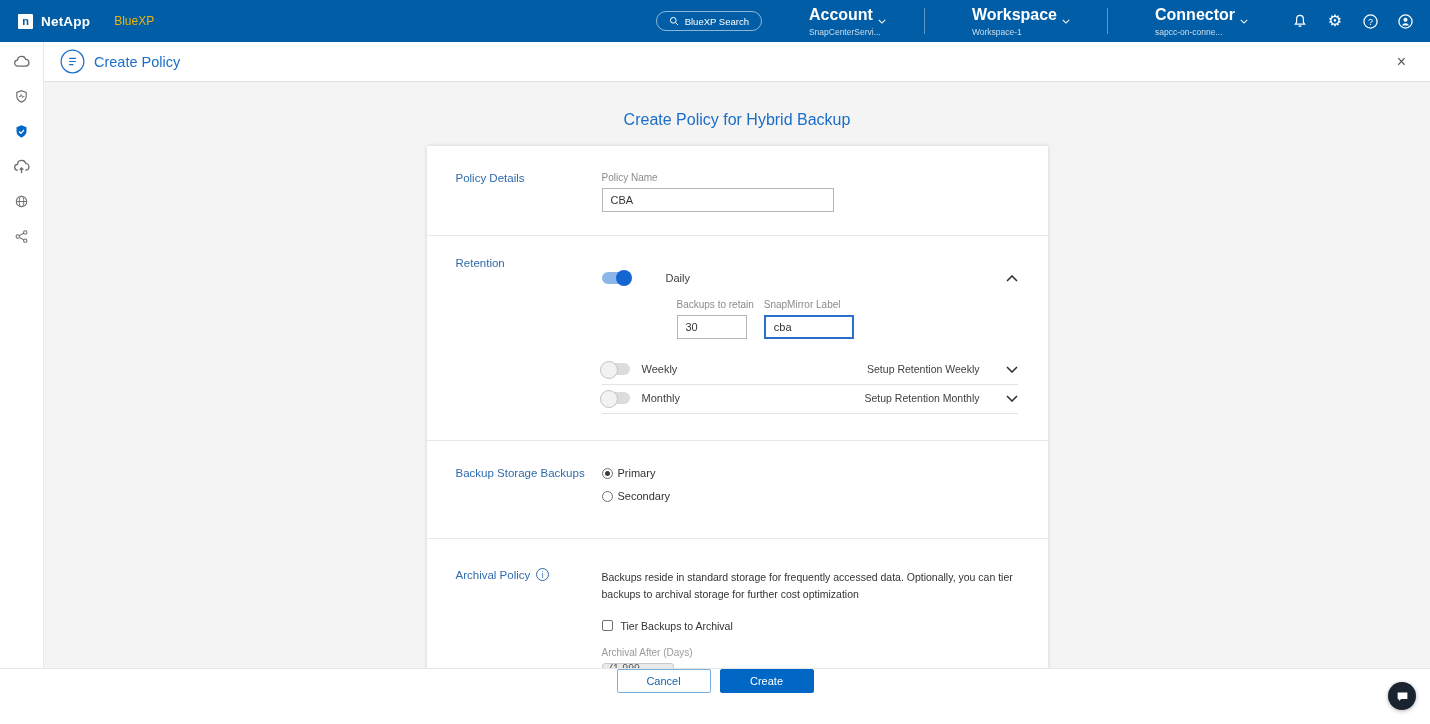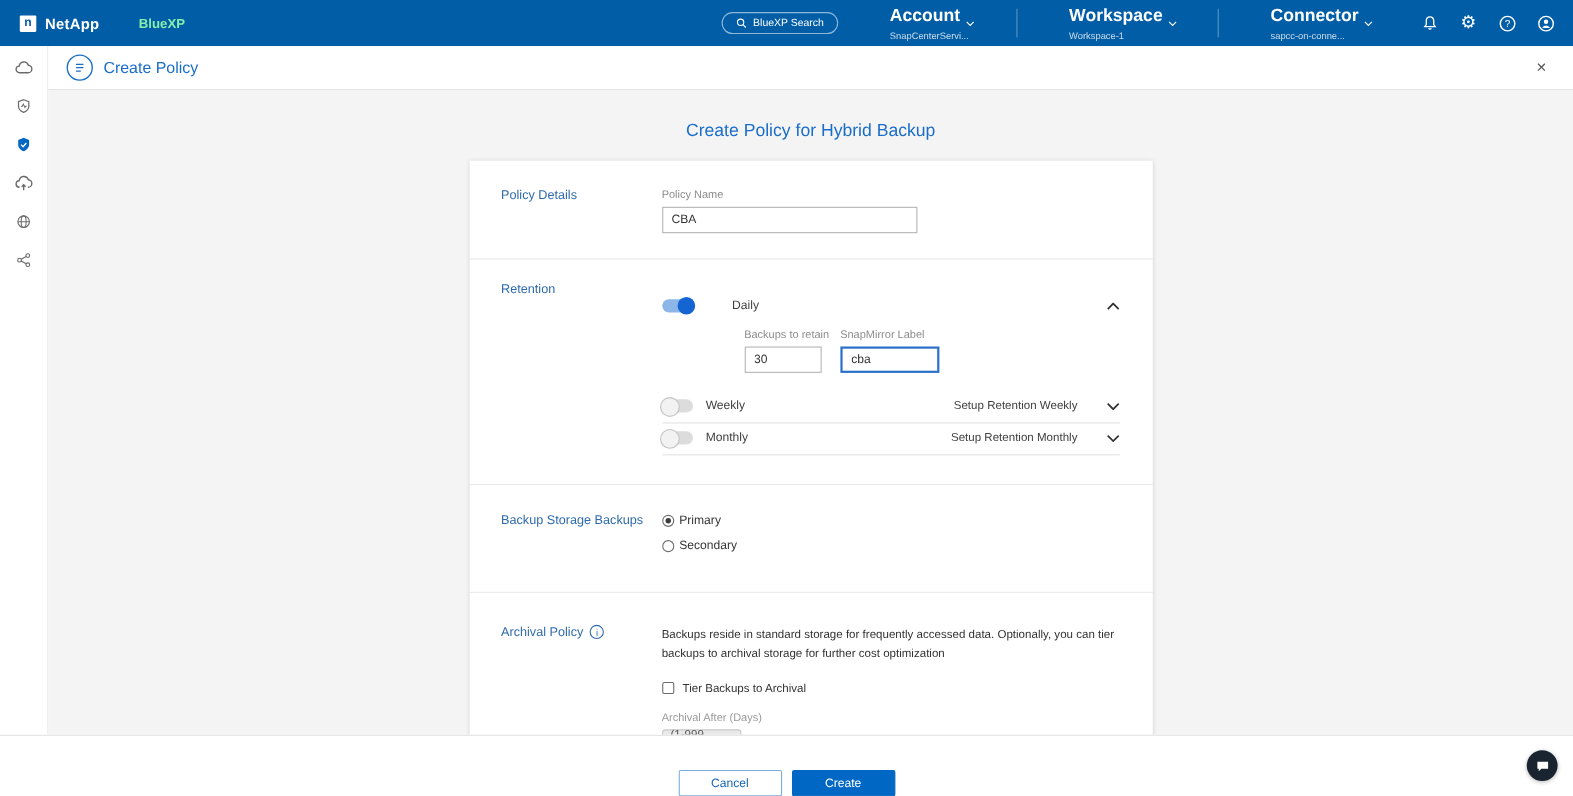--- a/index.html
+++ b/index.html
@@ -6,21 +6,21 @@
   html,body { width:1430px; height:724px; overflow:hidden; }
   body { font-family:"Liberation Sans", sans-serif; background:#fff; color:#333; }
   .app { width:1430px; height:724px; display:flex; flex-direction:column; }
 
   
   .topbar { height:42px; background:#005da6; display:flex; align-items:center; padding:0 16px 0 18px; flex:none; }
   .brand { display:flex; align-items:center; gap:8px; }
   .logo-mark { width:15px; height:15px; background:#fff; display:flex; align-items:center; justify-content:center; border-radius:1px; }
   .logo-mark span { color:#005da6; font-weight:bold; font-size:11px; line-height:1; }
   .brand-name { color:#fff; font-weight:bold; font-size:13.5px; letter-spacing:.2px; }
-  .product-name { color:#86efac; font-size:12px; font-weight:bold; margin-left:28px; }
+  .product-name { color:#eab308; font-size:12px; font-weight:normal; margin-left:16px; }
   .top-right { margin-left:auto; display:flex; align-items:center;gap:21px; }
   .search-pill { display:flex; align-items:center; gap:6px; height:20px; border:1px solid rgba(255,255,255,.55); border-radius:10px; padding:0 12px; color:#fff; font-size:9.5px; cursor:pointer; }
   .top-group { display:flex; flex-direction:column; justify-content:center; margin-left:26px; cursor:pointer; min-width:78px; }
   .tg-top { display:flex; align-items:flex-end; gap:5px; color:#fff; font-size:16px; font-weight:bold; }
   .tg-sub { color:rgba(255,255,255,.78); font-size:8.5px; margin-top:3px; }
   .vdiv { width:1px; height:26px; background:rgba(255,255,255,.35); margin:0 0 0 16px; }
   .hicons { display:flex; align-items:center; gap:17px; margin-left:22px; }
   .hicon { width:18px; height:18px; display:flex; align-items:center; justify-content:center; color:#fff; cursor:pointer; }
   .hicon.gear-glyph { font-size:16px; line-height:1; }
 
@@ -78,21 +78,21 @@
   .info-icon { width:13px; height:13px; border:1px solid #2f6bac; border-radius:50%; flex:none; display:flex; align-items:center; justify-content:center; font-size:8.5px; color:#2f6bac; margin-top:-1px; }
   .info-icon::after { content:"i"; }
   .desc { font-size:10.5px; color:#333; line-height:1.65; max-width:445px; }
   .check-row { display:flex; align-items:center; gap:8px; margin-top:16px; cursor:pointer; }
   .checkbox { width:11px; height:11px; border:1px solid #6f6f6f; border-radius:2px; flex:none; background:#fff; }
   .check-label { font-size:10.5px; color:#333; }
   .archival-after-label { font-size:10px; color:#9a9a9a; margin-top:15px; }
   .disabled-input { margin-top:5px; width:72px; height:22px; background:#e9e9e9; border:1px solid #c9c9c9; border-radius:3px; color:#555; font-size:10.5px; display:flex; align-items:center; padding:0 7px; }
 
   
-  .footer { height:56px; background:#fff; border-top:1px solid #e5e5e5; display:flex; align-items:flex-end; justify-content:center; gap:9px; flex:none; position:relative; }
+  .footer { height:56px; background:#fff; border-top:1px solid #e5e5e5; display:flex; align-items:flex-start; justify-content:center; gap:9px; flex:none; position:relative; }
   .btn { width:94px; height:24px; border-radius:2px; font-size:11px; font-family:"Liberation Sans",sans-serif; cursor:pointer; }
   .btn-cancel { background:#fff; border:1px solid #7aaede; color:#1464b4; }
   .btn-create { background:#0067C5; border:1px solid #0067C5; color:#fff; }
   .chat-bubble { position:absolute; right:14px; bottom:14px; width:28px; height:28px; border-radius:50%; background:#1a2430; display:flex; align-items:center; justify-content:center; cursor:pointer; box-shadow:0 1px 4px rgba(0,0,0,.3); }
 </style>
 </head>
 <body>
 
 <div class="app">
 

